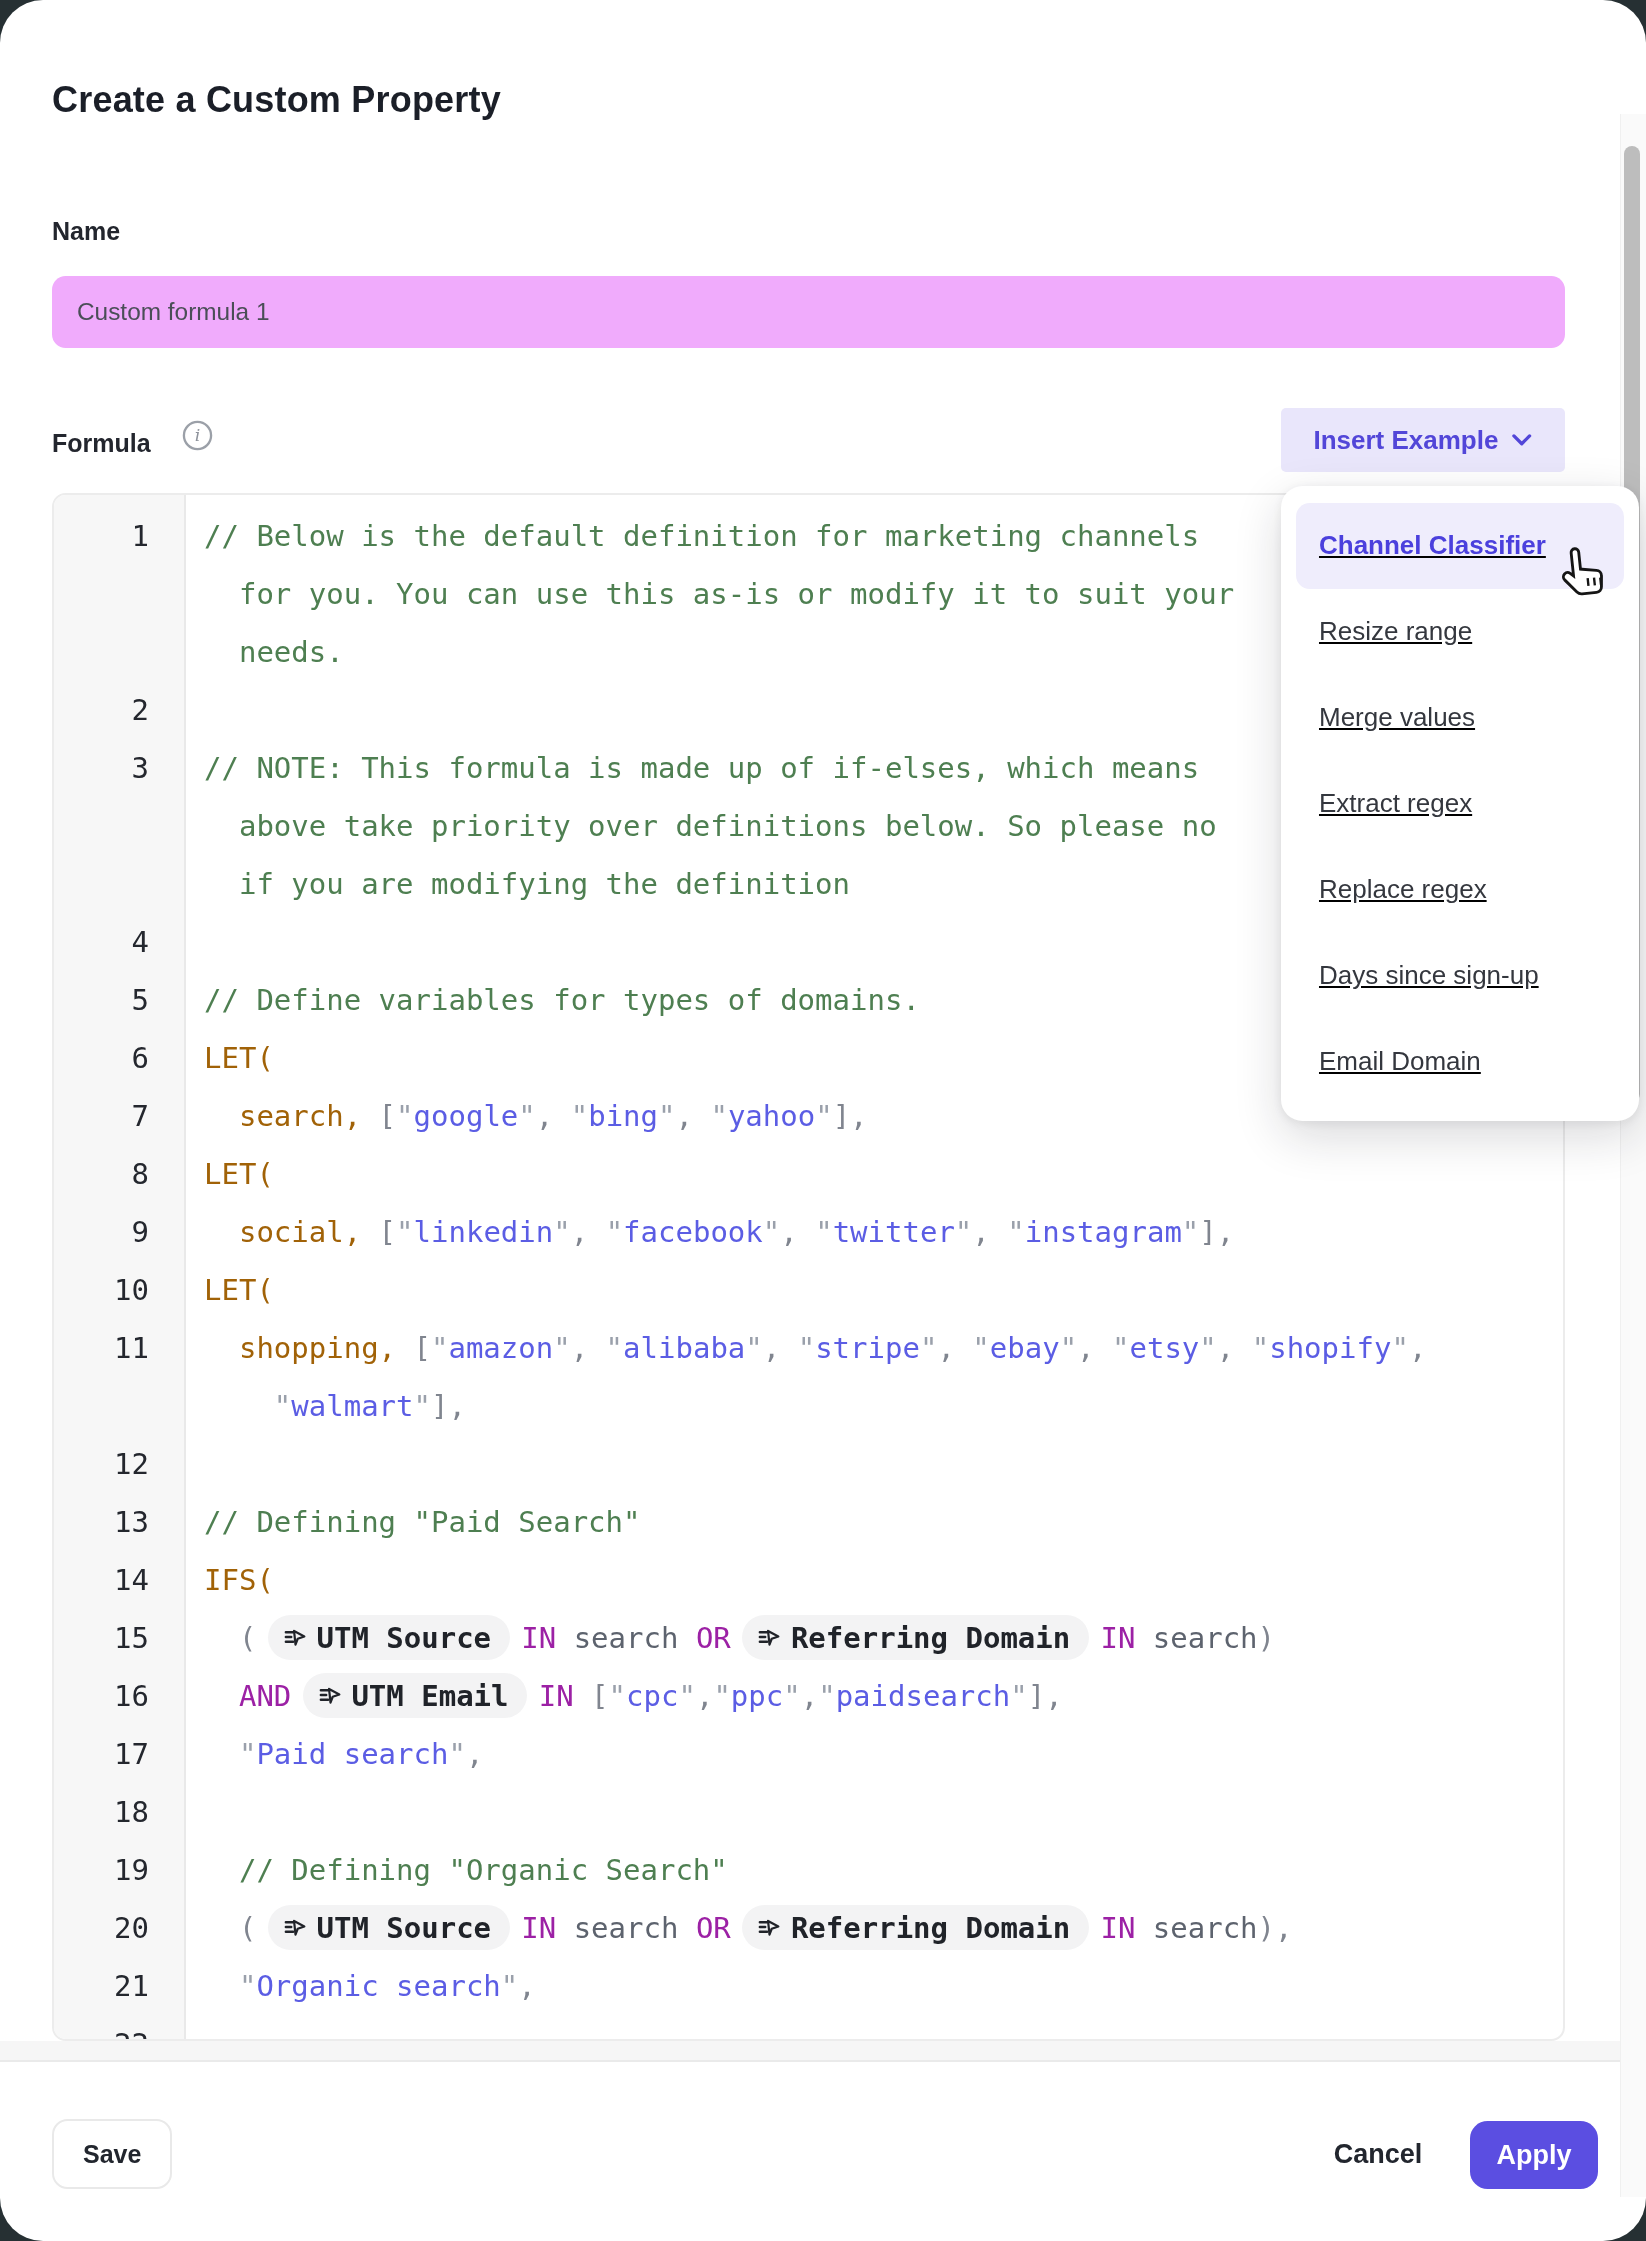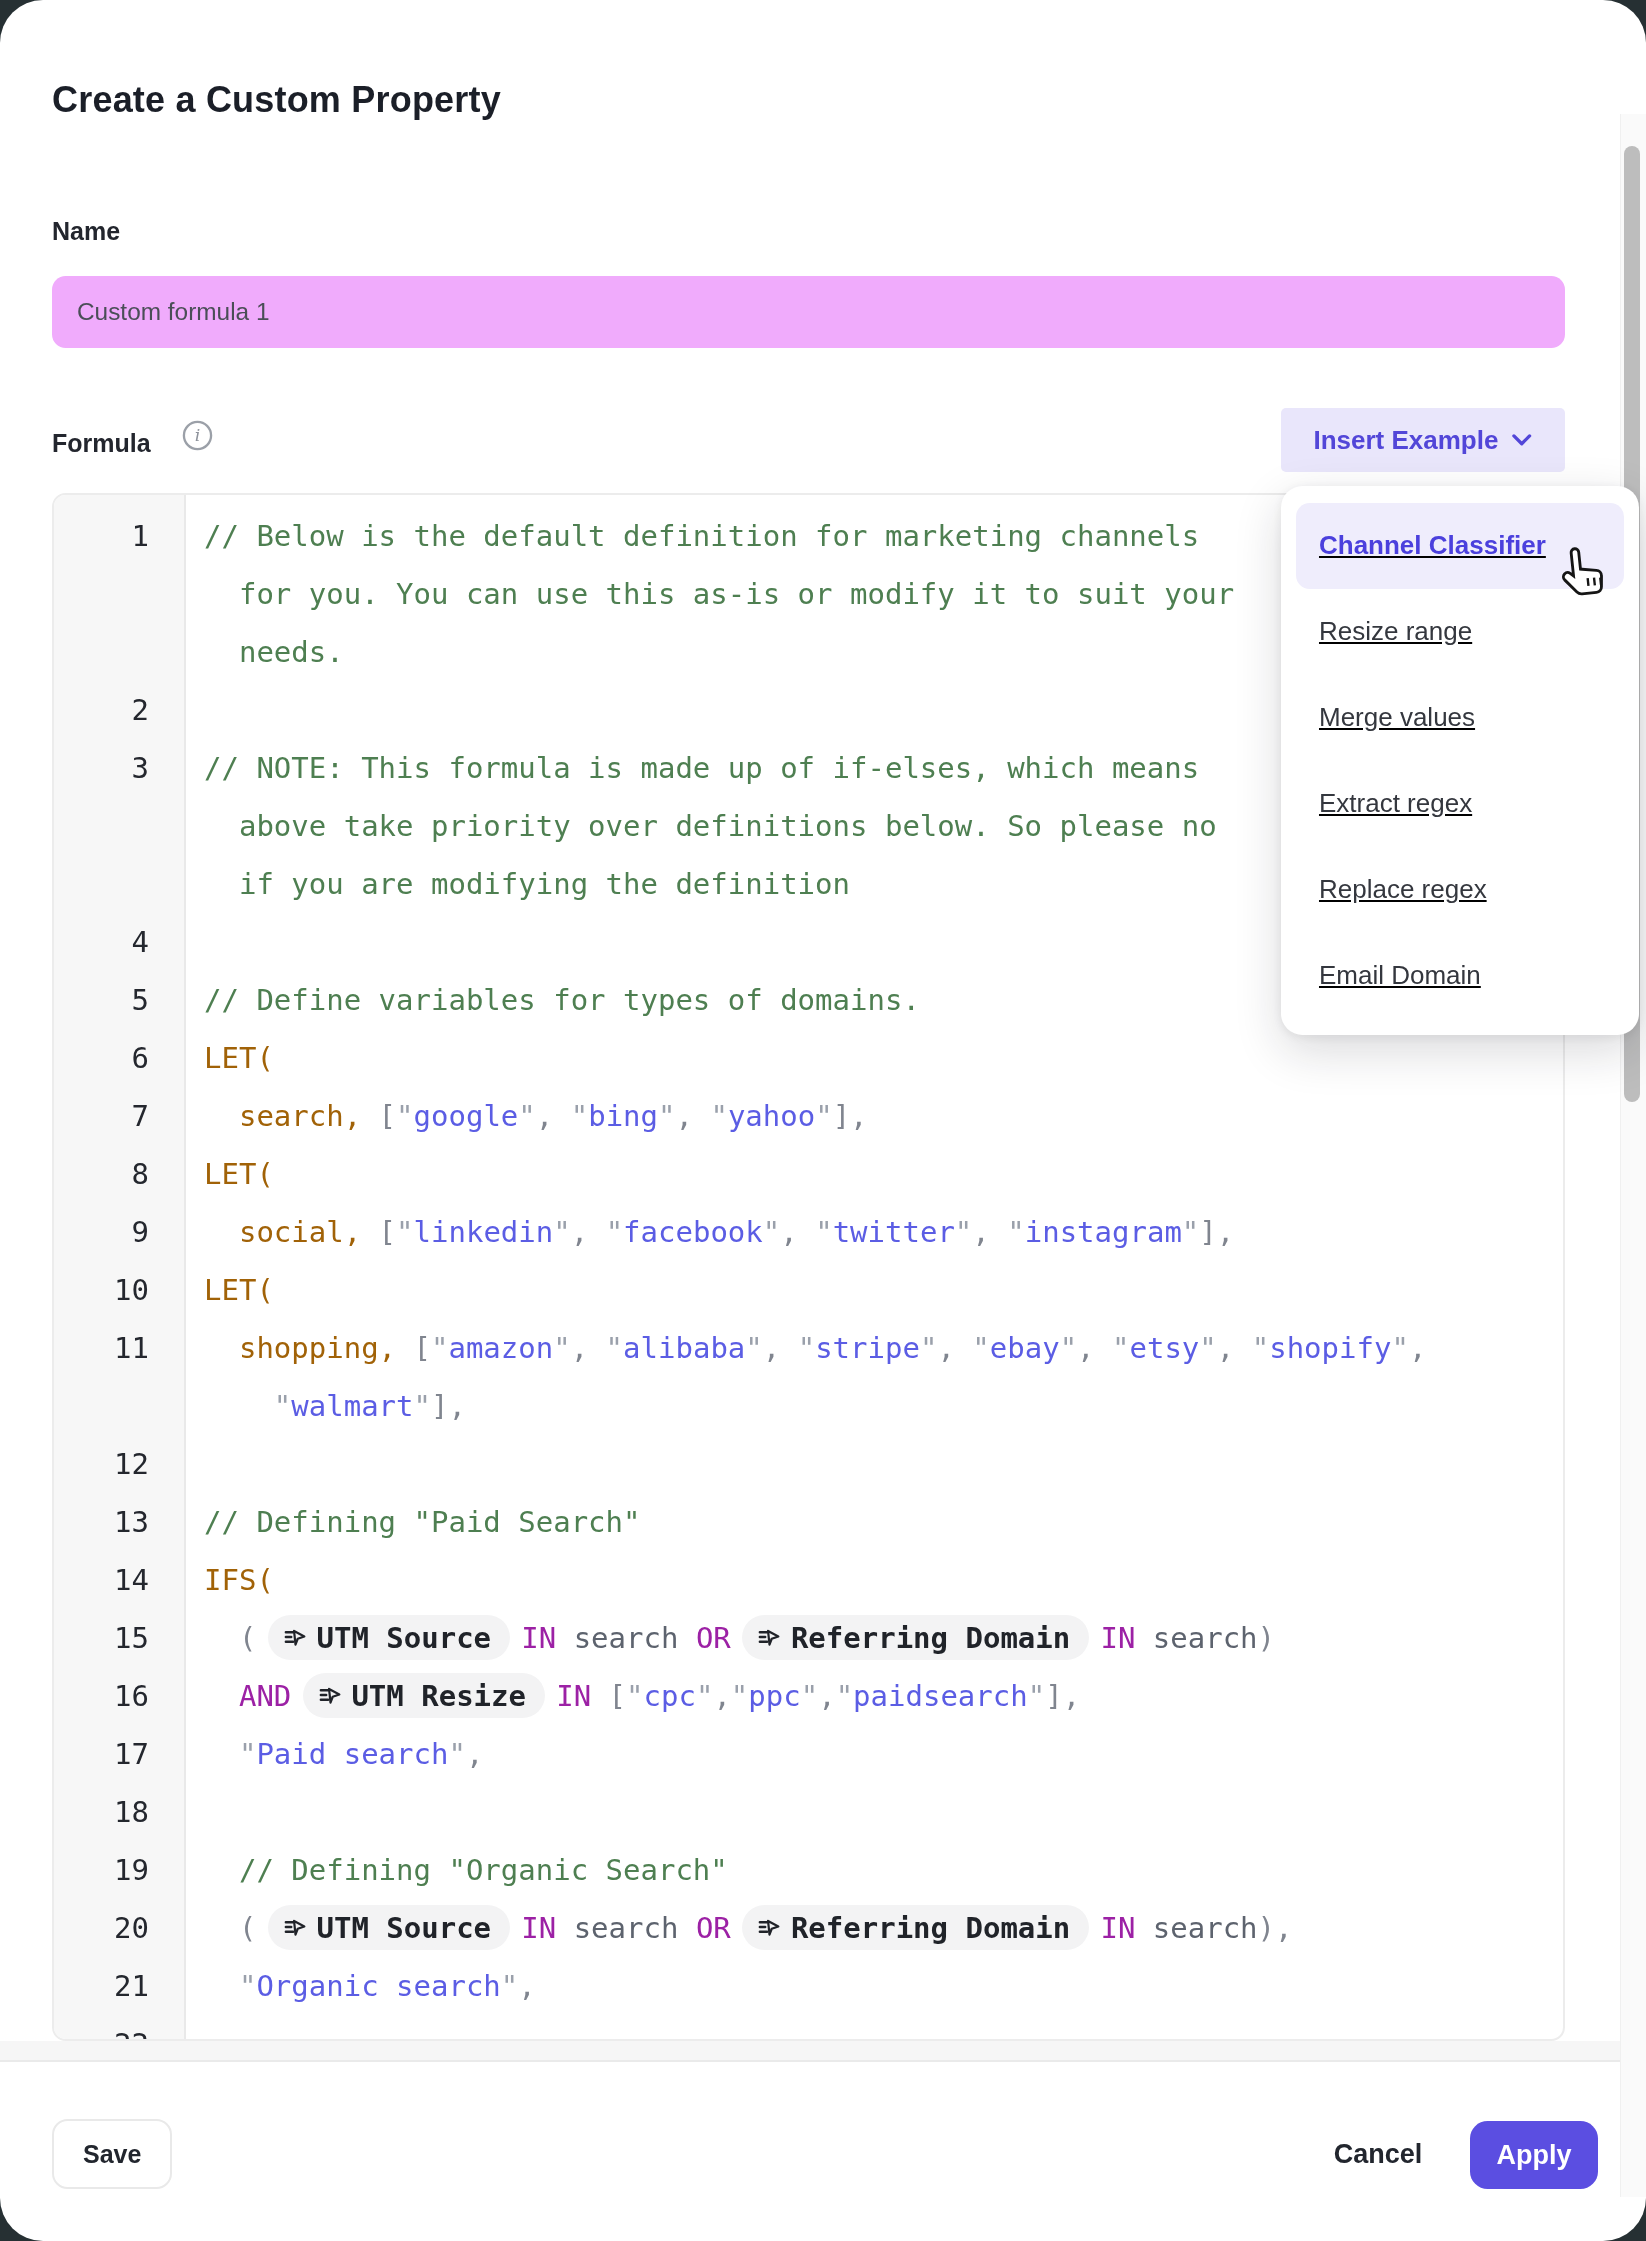--- a/index.html
+++ b/index.html
@@ -313,21 +313,21 @@
             <span class="pu">)</span>
           </span>
         </div>
         <div class="row">
           <span class="ln">16</span>
           <span class="cl">
             <span class="kw">  AND</span>
             <span class="pill"><span style="display: inline-flex;"><svg width="25" height="25" viewBox="0 0 26 26" fill="none" stroke="#202329">
                   <path d="M3 7.5h7.5M3 12.5h5.5M3 17.5h7.5" stroke-width="2.6" stroke-linecap="round"></path>
                   <path d="M11.5 6.2L22.2 12l-6.9 2.3-2.3 6.2z" stroke-width="2.3" stroke-linejoin="round"></path>
-                </svg></span><span>UTM Resize</span></span>
+                </svg></span><span>UTM Email</span></span>
             <span class="kw">IN </span>
             <span class="pu">[</span>
             <span class="q">"</span>
             <span class="st">cpc</span>
             <span class="q">"</span>
             <span class="pu">,</span>
             <span class="q">"</span>
             <span class="st">ppc</span>
             <span class="q">"</span>
             <span class="pu">,</span>
@@ -398,20 +398,21 @@
 
   <div class="scroll-track"></div>
   <div class="scroll-thumb"></div>
 
   <div class="menu" id="menu">
       <div class="menu-item active">Channel Classifier</div>
       <div class="menu-item">Resize range</div>
       <div class="menu-item">Merge values</div>
       <div class="menu-item">Extract regex</div>
       <div class="menu-item">Replace regex</div>
+      <div class="menu-item">Days since sign-up</div>
       <div class="menu-item">Email Domain</div>
     </div>
 
   <span class="cursor">
     <svg width="57" height="57" viewBox="0 0 24 24" style="transform:rotate(-6deg);">
       <path d="M9.2 2.5c.9 0 1.6.7 1.6 1.6v7.2l.7.1 5.9 1.1c1.2.2 2 1.3 1.9 2.5l-.5 4.6c-.1 1.2-1.1 2.1-2.3 2.1h-6.1c-.8 0-1.6-.4-2.1-1l-4.6-5.6c-.6-.8-.5-1.9.2-2.5.7-.6 1.7-.6 2.4 0l1.3 1.2V4.1c0-.9.7-1.6 1.6-1.6z" fill="#ffffff" stroke="#151515" stroke-width="1.2"></path>
       <path d="M13.4 15.4v3.3M16.1 15.4v3.3M18.7 15.7v3" stroke="#151515" stroke-width="1" fill="none"></path>
     </svg>
   </span>
 

